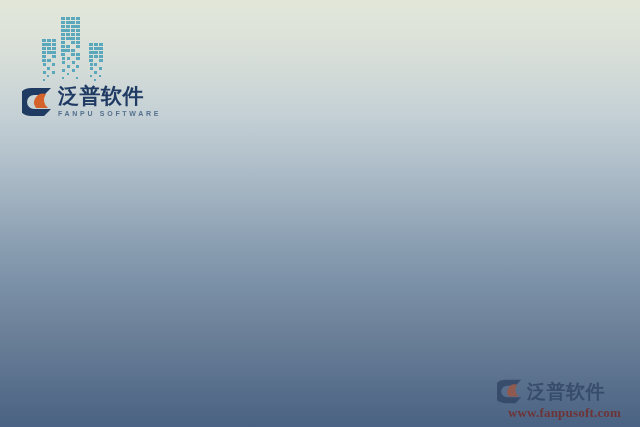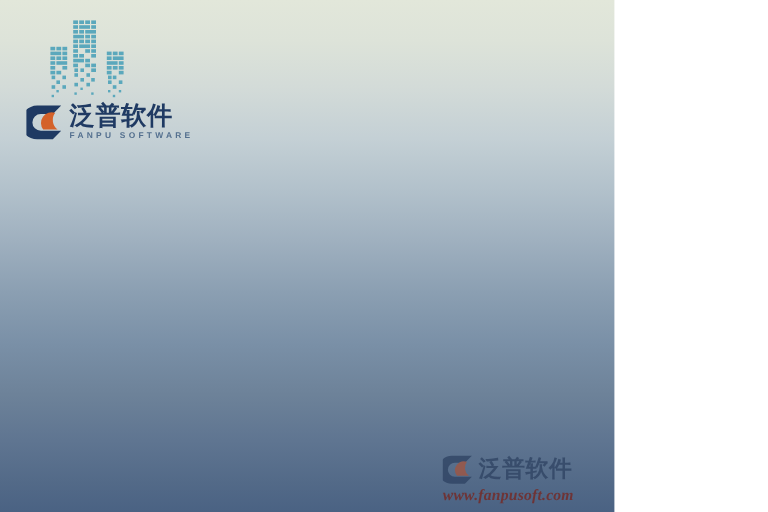--- a/index.html
+++ b/index.html
@@ -7,21 +7,21 @@
     padding: 0;
   }
   body {
     width: 640px;
     height: 427px;
     overflow: hidden;
     font-family: "Liberation Sans", sans-serif;
   }
   .slide {
     position: relative;
-    width: 512px;
+    width: 640px;
     height: 427px;
     overflow: hidden;
     background:
       linear-gradient(180deg,
         #e2e7da 0%,
         #dde3d9 8%,
         #d3dbd8 17%,
         #c4d0d5 27%,
         #b2c1cb 37%,
         #9fb0bf 47%,
@@ -121,23 +121,22 @@
     letter-spacing: 0.5px;
     line-height: 1;
     font-family: "DejaVu Sans", "Liberation Sans", sans-serif;
   }
   .wm-url {
     margin-top: 1px;
     font-size: 13px;
     font-weight: 700;
     color: #7a2118;
     letter-spacing: 0.2px;
-    text-align: left;
+    text-align: center;
     font-family: "Liberation Serif", serif;
-    font-style: italic;
   }
 </style>
 </head>
 <body>
 
 <div class="slide">
 
   <div class="skyline">
     <svg width="80" height="72" viewBox="0 0 80 72" xmlns="http://www.w3.org/2000/svg">
       <g fill="#5ba8bc">

